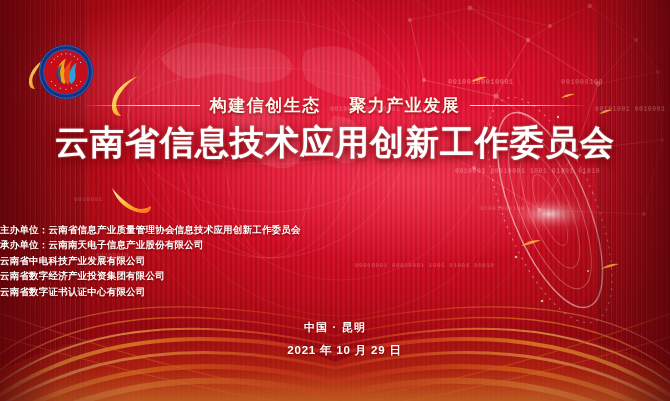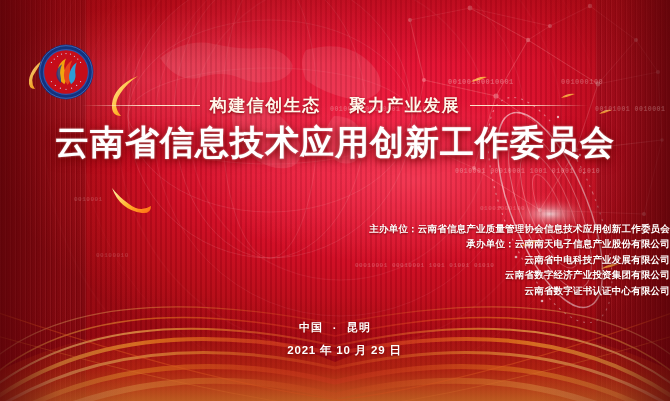--- a/index.html
+++ b/index.html
@@ -133,22 +133,21 @@
       0 2px 6px rgba(120,0,0,.85),
       0 3px 12px rgba(90,0,0,.6);
     white-space: nowrap;
   }
   .title-line.l1 { font-size: 34px; }
   .title-line.l2 { font-size: 34px; margin-top: 4px; }
 
   .orgs {
     position: absolute;
     left: 0; right: 0; top: 222px;
-    text-align: right;
-    font-family: Liberation Mono, monospace;
+    text-align: left;
   }
   .org-line {
     font-size: 9.5px;
     font-weight: bold;
     color: #ffffff;
     line-height: 15.4px;
     letter-spacing: .2px;
     text-shadow: 0 1px 2px rgba(110,0,0,.9);
     white-space: nowrap;
   }
@@ -157,21 +156,20 @@
     position: absolute;
     left: 0; right: 0; top: 320px;
     text-align: center;
   }
   .place-text {
     font-size: 11px;
     font-weight: bold;
     color: #ffffff;
     letter-spacing: 1.2px;
     text-shadow: 0 1px 3px rgba(110,0,0,.9);
-    font-family: Liberation Mono, monospace;
   }
   .date-text {
     margin-top: 8px;
     font-size: 11.5px;
     font-weight: bold;
     color: #ffffff;
     letter-spacing: .8px;
     text-shadow: 0 1px 3px rgba(110,0,0,.9);
     margin-left: 19px;
   }

